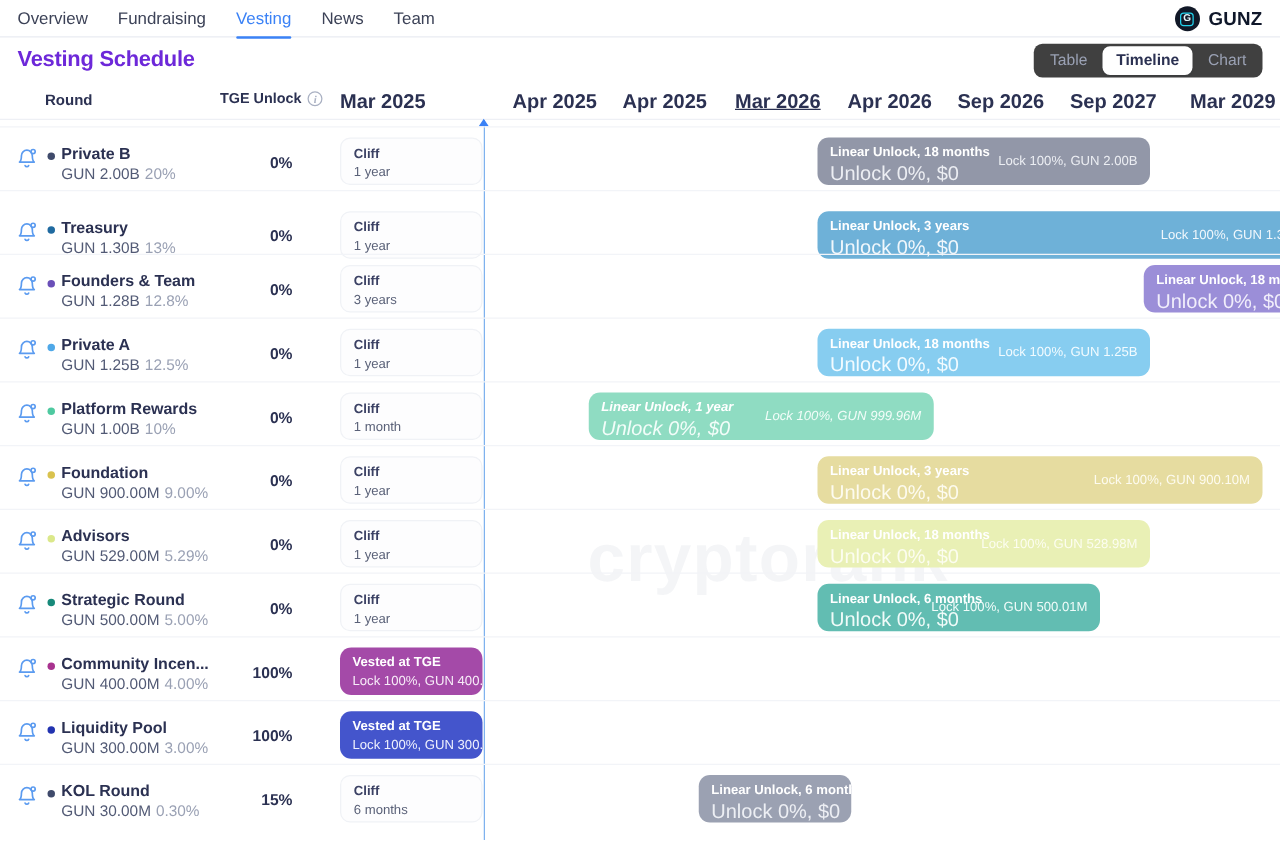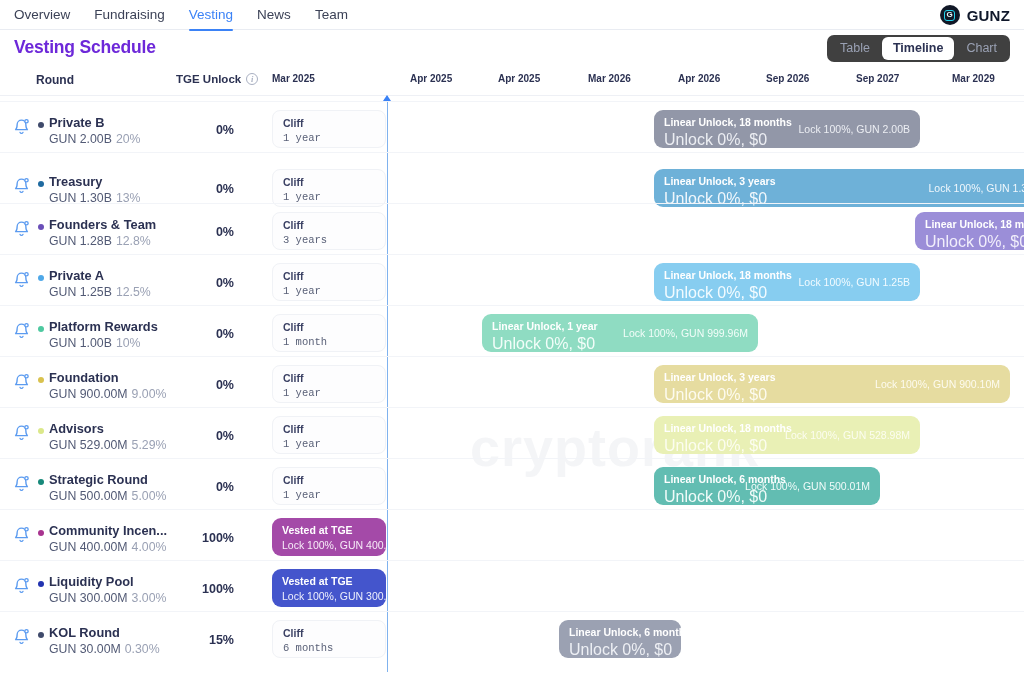--- a/index.html
+++ b/index.html
@@ -72,21 +72,21 @@
   .ch-tge {
     position: absolute; left: 176px; top: 9px; font-size: 11.5px; font-weight: 700; color: #2b3152;
     display: flex; align-items: center; gap: 5px;
   }
   .infoicon {
     width: 12px; height: 12px; border-radius: 50%; border: 1px solid #a9b0c2;
     color: #a9b0c2; font-size: 8.5px; line-height: 10px; text-align: center;
     font-family: "Liberation Serif", serif; font-style: italic; cursor: pointer;
   }
   .tick {
-    position: absolute; top: 9px; font-size: 10px; font-weight: 700; color: #2b3152;
+    position: absolute; top: 9px; font-size: 16px; font-weight: 700; color: #2b3152;
     white-space: nowrap;
   }
 
   
   .body { position: relative; height: 576px; }
   .rowline { position: absolute; left: 0; right: 0; height: 1px; background: #f2f4f8; }
 
   .marker { position: absolute; width: 1px; background: #7fb2ee; top: 0; bottom: 0; }
   .marker::before {
     content: ""; position: absolute; left: -4px; top: -1px;
@@ -135,21 +135,21 @@
   .bar .bright {
     position: absolute; right: 10px; top: 13px; font-size: 10.5px; white-space: nowrap;
   }
   .bar.tgebar .b2 { top: 21px; font-size: 10.5px; }
 
   .cliff {
     position: absolute; top: 9px; height: 38px; border-radius: 8px;
     background: #fdfdfe; border: 1px solid #f0f2f6;
   }
   .cliff .c1 { position: absolute; left: 10px; top: 6px; font-size: 10.5px; font-weight: 700; color: #3b4164; }
-  .cliff .c2 { position: absolute; left: 10px; top: 21px; font-size: 10.5px; color: #5a6178; font-family: Liberation Mono, monospace; }
+  .cliff .c2 { position: absolute; left: 10px; top: 21px; font-size: 10.5px; color: #5a6178; }
 </style>
 </head>
 <body>
 
 <div id="app">
 
   <div class="topnav">
     <div class="navlinks" id="navlinks">
         <div class="navlink">Overview</div>
         <div class="navlink">Fundraising</div>
@@ -178,21 +178,21 @@
   <div class="colhead">
     <div class="ch-round">Round</div>
     <div class="ch-tge">
       <span>TGE Unlock</span>
       <span class="infoicon">i</span>
     </div>
     <div id="ticks">
         <div class="tick" style="left: 272px;">Mar 2025</div>
         <div class="tick" style="left: 410px;">Apr 2025</div>
         <div class="tick" style="left: 498px;">Apr 2025</div>
-        <div class="tick" style="left: 588px;">Mar 2026</div>
+        <div class="tick" style="left: 588px; text-decoration: underline;">Mar 2026</div>
         <div class="tick" style="left: 678px;">Apr 2026</div>
         <div class="tick" style="left: 766px;">Sep 2026</div>
         <div class="tick" style="left: 856px;">Sep 2027</div>
         <div class="tick" style="left: 952px;">Mar 2029</div>
       </div>
   </div>
 
   <div class="body" id="body">
     <div class="watermark">cryptorank</div>
     <div class="marker" id="marker" style="left: 387px;"></div>
@@ -288,21 +288,21 @@
               <circle cx="18.3" cy="5.4" r="2.1" fill="#ffffff"></circle>
             </svg></div>
           <div class="dot" style="background: rgb(78, 201, 160);"></div>
           <div class="rname">Platform Rewards</div>
           <div class="ramt"><span>GUN 1.00B</span><span class="pct">10%</span></div>
           <div class="tge">0%</div>
           <div class="cliff" style="left: 272px; width: 114px;">
             <div class="c1">Cliff</div>
             <div class="c2">1 month</div>
           </div>
-          <div class="bar" style="left: 482px; width: 276px; background: rgb(143, 220, 194);">
+          <div class="bar" style="left: 471px; width: 276px; background: rgb(143, 220, 194); font-style: italic;">
             <div class="b1" style="color: rgb(255, 255, 255);">Linear Unlock, 1 year</div>
             <div class="b2" style="color: rgb(242, 253, 249);">Unlock 0%, $0</div>
             <div class="bright" style="color: rgb(242, 253, 249);">Lock 100%, GUN 999.96M</div>
           </div>
         </div>
         <div class="rowline" style="top: 260px;"></div>
         <div class="row" style="top: 260px;">
           <div class="bell"><svg width="19" height="19" viewBox="0 0 24 24" fill="none" stroke="#5b9bf0" stroke-width="1.7" stroke-linecap="round" stroke-linejoin="round">
               <path d="M17.5 9.5a5.5 5.5 0 0 0-11 0c0 5-2 6.5-2 6.5h15s-2-1.5-2-6.5z"></path>
               <path d="M10.2 19.5a2 2 0 0 0 3.6 0"></path>

